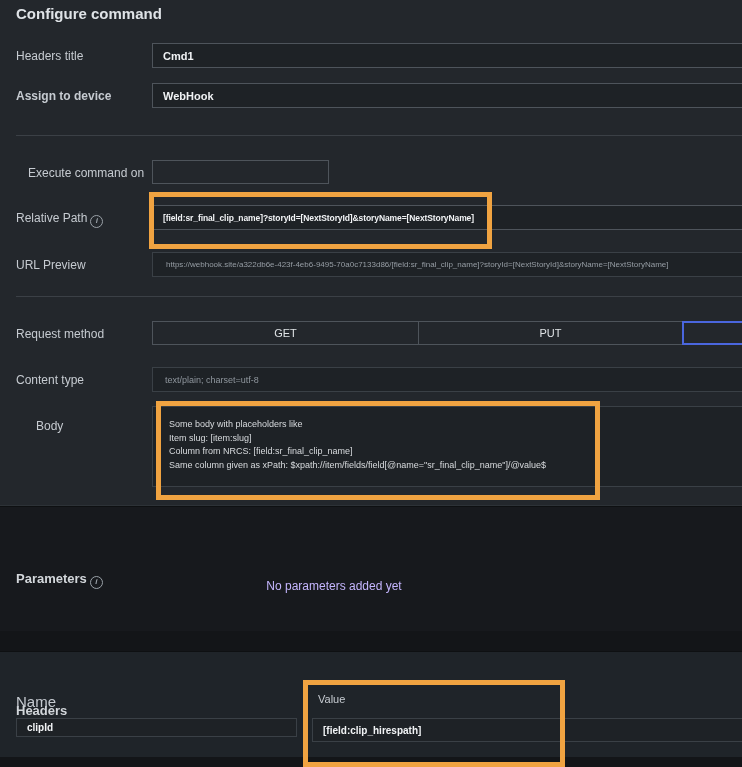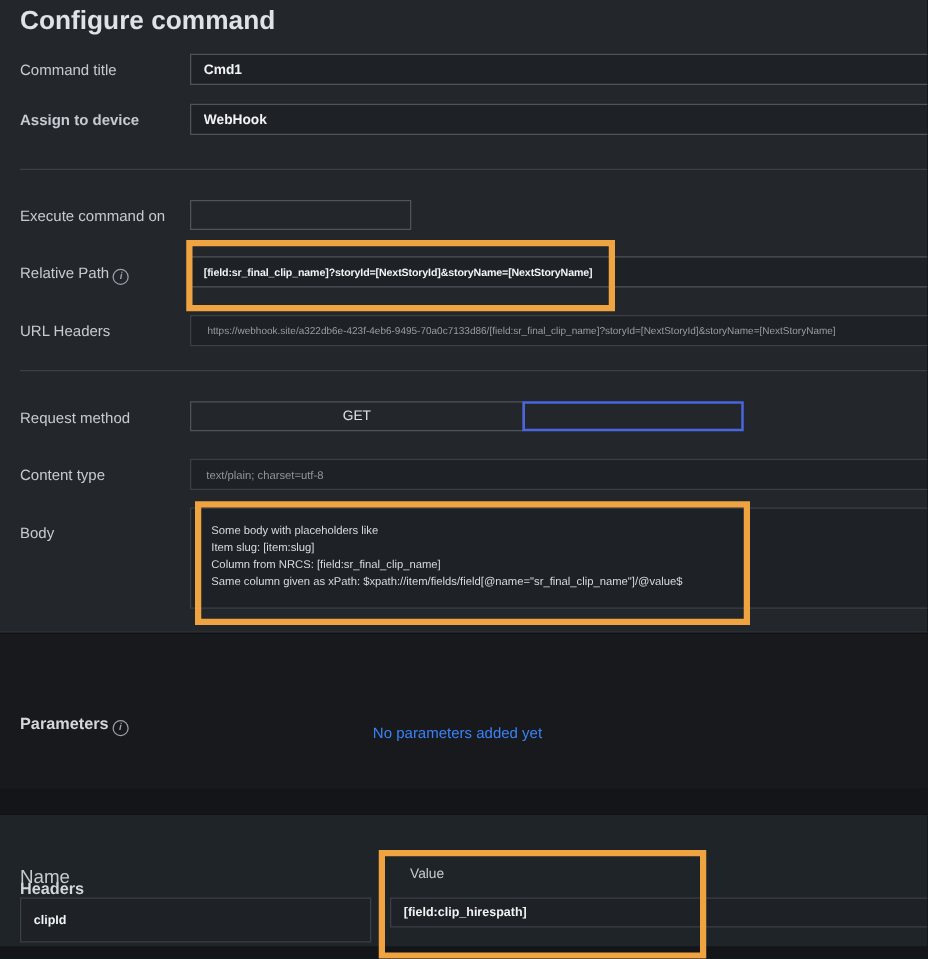--- a/index.html
+++ b/index.html
@@ -1,21 +1,21 @@
 <!DOCTYPE html>
 <html><head>
 <meta charset="utf-8">
 <style>
   html,body{margin:0;padding:0;background:#0c0e10;}
   .screen{
     position:relative;width:742px;height:767px;overflow:hidden;
     background:#23272c;font-family:"Liberation Sans",sans-serif;
     -webkit-font-smoothing:antialiased;
   }
-  .heading{position:absolute;left:16px;font-size:21px;font-weight:600;color:#dfe3e7;}
+  .heading{position:absolute;left:16px;font-size:15px;font-weight:600;color:#dfe3e7;}
   .sec-heading{position:absolute;left:16px;font-size:13px;font-weight:600;color:#d3d7db;margin-top:40px;}
   .row-label{position:absolute;left:16px;font-size:12px;color:#c6cbd1;white-space:nowrap;}
   .info-icon{
     display:inline-flex;align-items:center;justify-content:center;
     width:11px;height:11px;margin-left:3px;vertical-align:-1px;
     border:1px solid #9aa1a8;border-radius:50%;
     font-size:8px;font-style:italic;font-weight:700;color:#9aa1a8;line-height:1;
   }
   .inp{
     position:absolute;left:152px;width:708px;height:25px;box-sizing:border-box;
@@ -46,84 +46,85 @@
     color:#d8dbde;font-family:"Liberation Sans",sans-serif;
     font-size:9px;line-height:13.5px;padding:11px 16px;white-space:pre-wrap;
   }
   .divider{position:absolute;left:16px;right:0;height:1px;background:#3b4046;}
   .panel-params{position:absolute;left:0;right:0;top:506px;height:125px;background:#17191d;border-top:1px solid #0e1012;}
   .panel-params .edge{position:absolute;left:0;right:0;top:-2px;height:1px;background:#2d3237;}
   .gap-strip{position:absolute;left:0;right:0;top:631px;height:20px;background:#131518;}
   .panel-headers{position:absolute;left:0;right:0;top:651px;height:106px;background:#1f2429;border-top:1px solid #0e1012;}
   .bottom-strip{position:absolute;left:0;right:0;top:757px;height:10px;background:#131518;}
   .centered-msg{position:absolute;left:0;width:668px;text-align:center;}
-  .empty-title{font-size:12px;color:#3b82f6;padding-left:32px;}
+  .empty-title{font-size:12px;color:#c4b5fd;}
   .empty-hint{font-size:10.5px;color:#868d94;}
   .ring{position:absolute;border:5px solid #F0A341;z-index:10;pointer-events:none;}
 </style>
 </head>
 <body>
 
 <div class="screen">
 
   <div class="heading" style="top:5px;">Configure command</div>
 
-  <div class="row-label" style="top:49px;">Command title</div>
+  <div class="row-label" style="top:49px;">Headers title</div>
   <input class="inp" style="top: 43px;" value="Cmd1">
 
   <div class="row-label" style="top:89px;font-weight:bold;">Assign to device</div>
   <input class="inp" style="top: 83px;" value="WebHook">
 
   <div class="divider" style="top:135px;"></div>
 
-  <div class="row-label" style="top:166px;">Execute command on</div>
+  <div class="row-label" style="top:166px;margin-left:12px;">Execute command on</div>
   <div class="seg-group" style="top:160px;">
     <button class="seg w3"></button>
   </div>
 
   <div class="row-label" style="top:211px;">
     <span>Relative Path</span><span class="info-icon">i</span>
   </div>
   <input class="inp path" style="top: 205px;" value="[field:sr_final_clip_name]?storyId=[NextStoryId]&amp;storyName=[NextStoryName]">
 
-  <div class="row-label" style="top:258px;">URL Headers</div>
+  <div class="row-label" style="top:258px;">URL Preview</div>
   <input class="inp dim tiny" style="top: 252px;" readonly="" value="https://webhook.site/a322db6e-423f-4eb6-9495-70a0c7133d86/[field:sr_final_clip_name]?storyId=[NextStoryId]&amp;storyName=[NextStoryName]">
 
   <div class="divider" style="top:296px;"></div>
 
   <div class="row-label" style="top:327px;">Request method</div>
   <div class="seg-group" style="top:321px;">
     <button class="seg w1">GET</button>
+    <button class="seg w2">PUT</button>
     <button class="seg w3 selected"></button>
   </div>
 
   <div class="row-label" style="top:373px;text-align:right;">Content type</div>
   <input class="inp dim small" style="top: 367px;" value="text/plain; charset=utf-8">
 
-  <div class="row-label" style="top:419px;">Body</div>
+  <div class="row-label" style="top:419px;margin-left:20px;">Body</div>
   <textarea class="body-area" spellcheck="false" style="">Some body with placeholders like
 Item slug: [item:slug]
 Column from NRCS: [field:sr_final_clip_name]
 Same column given as xPath: $xpath://item/fields/field[@name="sr_final_clip_name"]/@value$</textarea>
 
   <div class="panel-params">
     <div class="edge"></div>
     <div class="sec-heading" style="top:24px;">
       <span>Parameters</span><span class="info-icon">i</span>
     </div>
     <div class="centered-msg empty-title" style="top:72px;">No parameters added yet</div>
   </div>
 
   <div class="gap-strip"></div>
 
   <div class="panel-headers">
     <div class="sec-heading" style="top:11px;">Headers</div>
     <div class="row-label" style="top:41px;left:16px;font-size:15px;">Name</div>
-    <div class="row-label" style="top:41px;left:328px;font-size:11px;">Value</div>
-    <input class="inp dim" style="left: 16px; top: 66px; width: 281px; height: 36px; font-size: 10px;" value="clipId">
+    <div class="row-label" style="top:41px;left:318px;font-size:11px;">Value</div>
+    <input class="inp dim" style="left: 16px; top: 66px; width: 281px; height: 19px; font-size: 10px;" value="clipId">
     <input class="inp dim" style="left: 312px; top: 66px; width: 548px; height: 24px; font-size: 10px;" value="[field:clip_hirespath]">
   </div>
 
   <div class="bottom-strip"></div>
 
   <div class="ring" style="left:149px;top:192px;width:333px;height:47px;"></div>
   <div class="ring" style="left:156px;top:401px;width:434px;height:89px;"></div>
   <div class="ring" style="left:303px;top:680px;width:252px;height:77px;"></div>
 
 </div>

